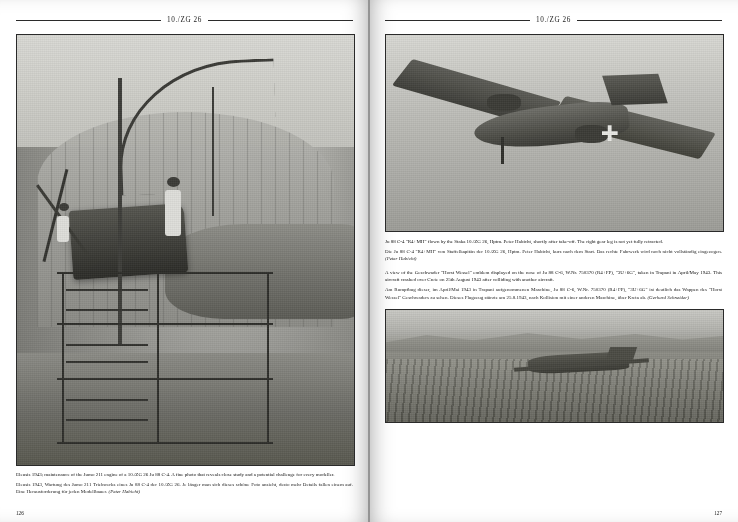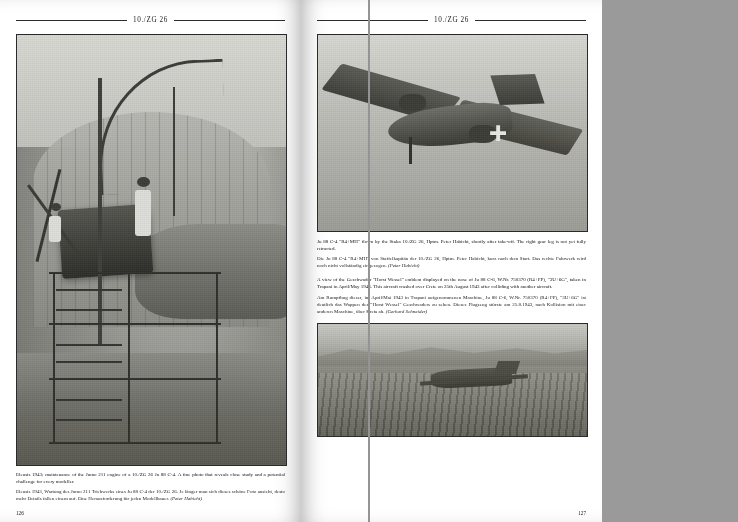--- a/index.html
+++ b/index.html
@@ -8,21 +8,21 @@
     background: #9a9a9a;
   }
   body {
     width: 738px;
     height: 522px;
     font-family: "Liberation Serif", serif;
     overflow: hidden;
   }
   .spread {
     position: relative;
-    width: 602px;
+    width: 738px;
     height: 522px;
     display: flex;
     background: #8e8e8e;
   }
   .page {
     position: relative;
     width: 369px;
     height: 522px;
     background: #ffffff;
     box-sizing: border-box;

